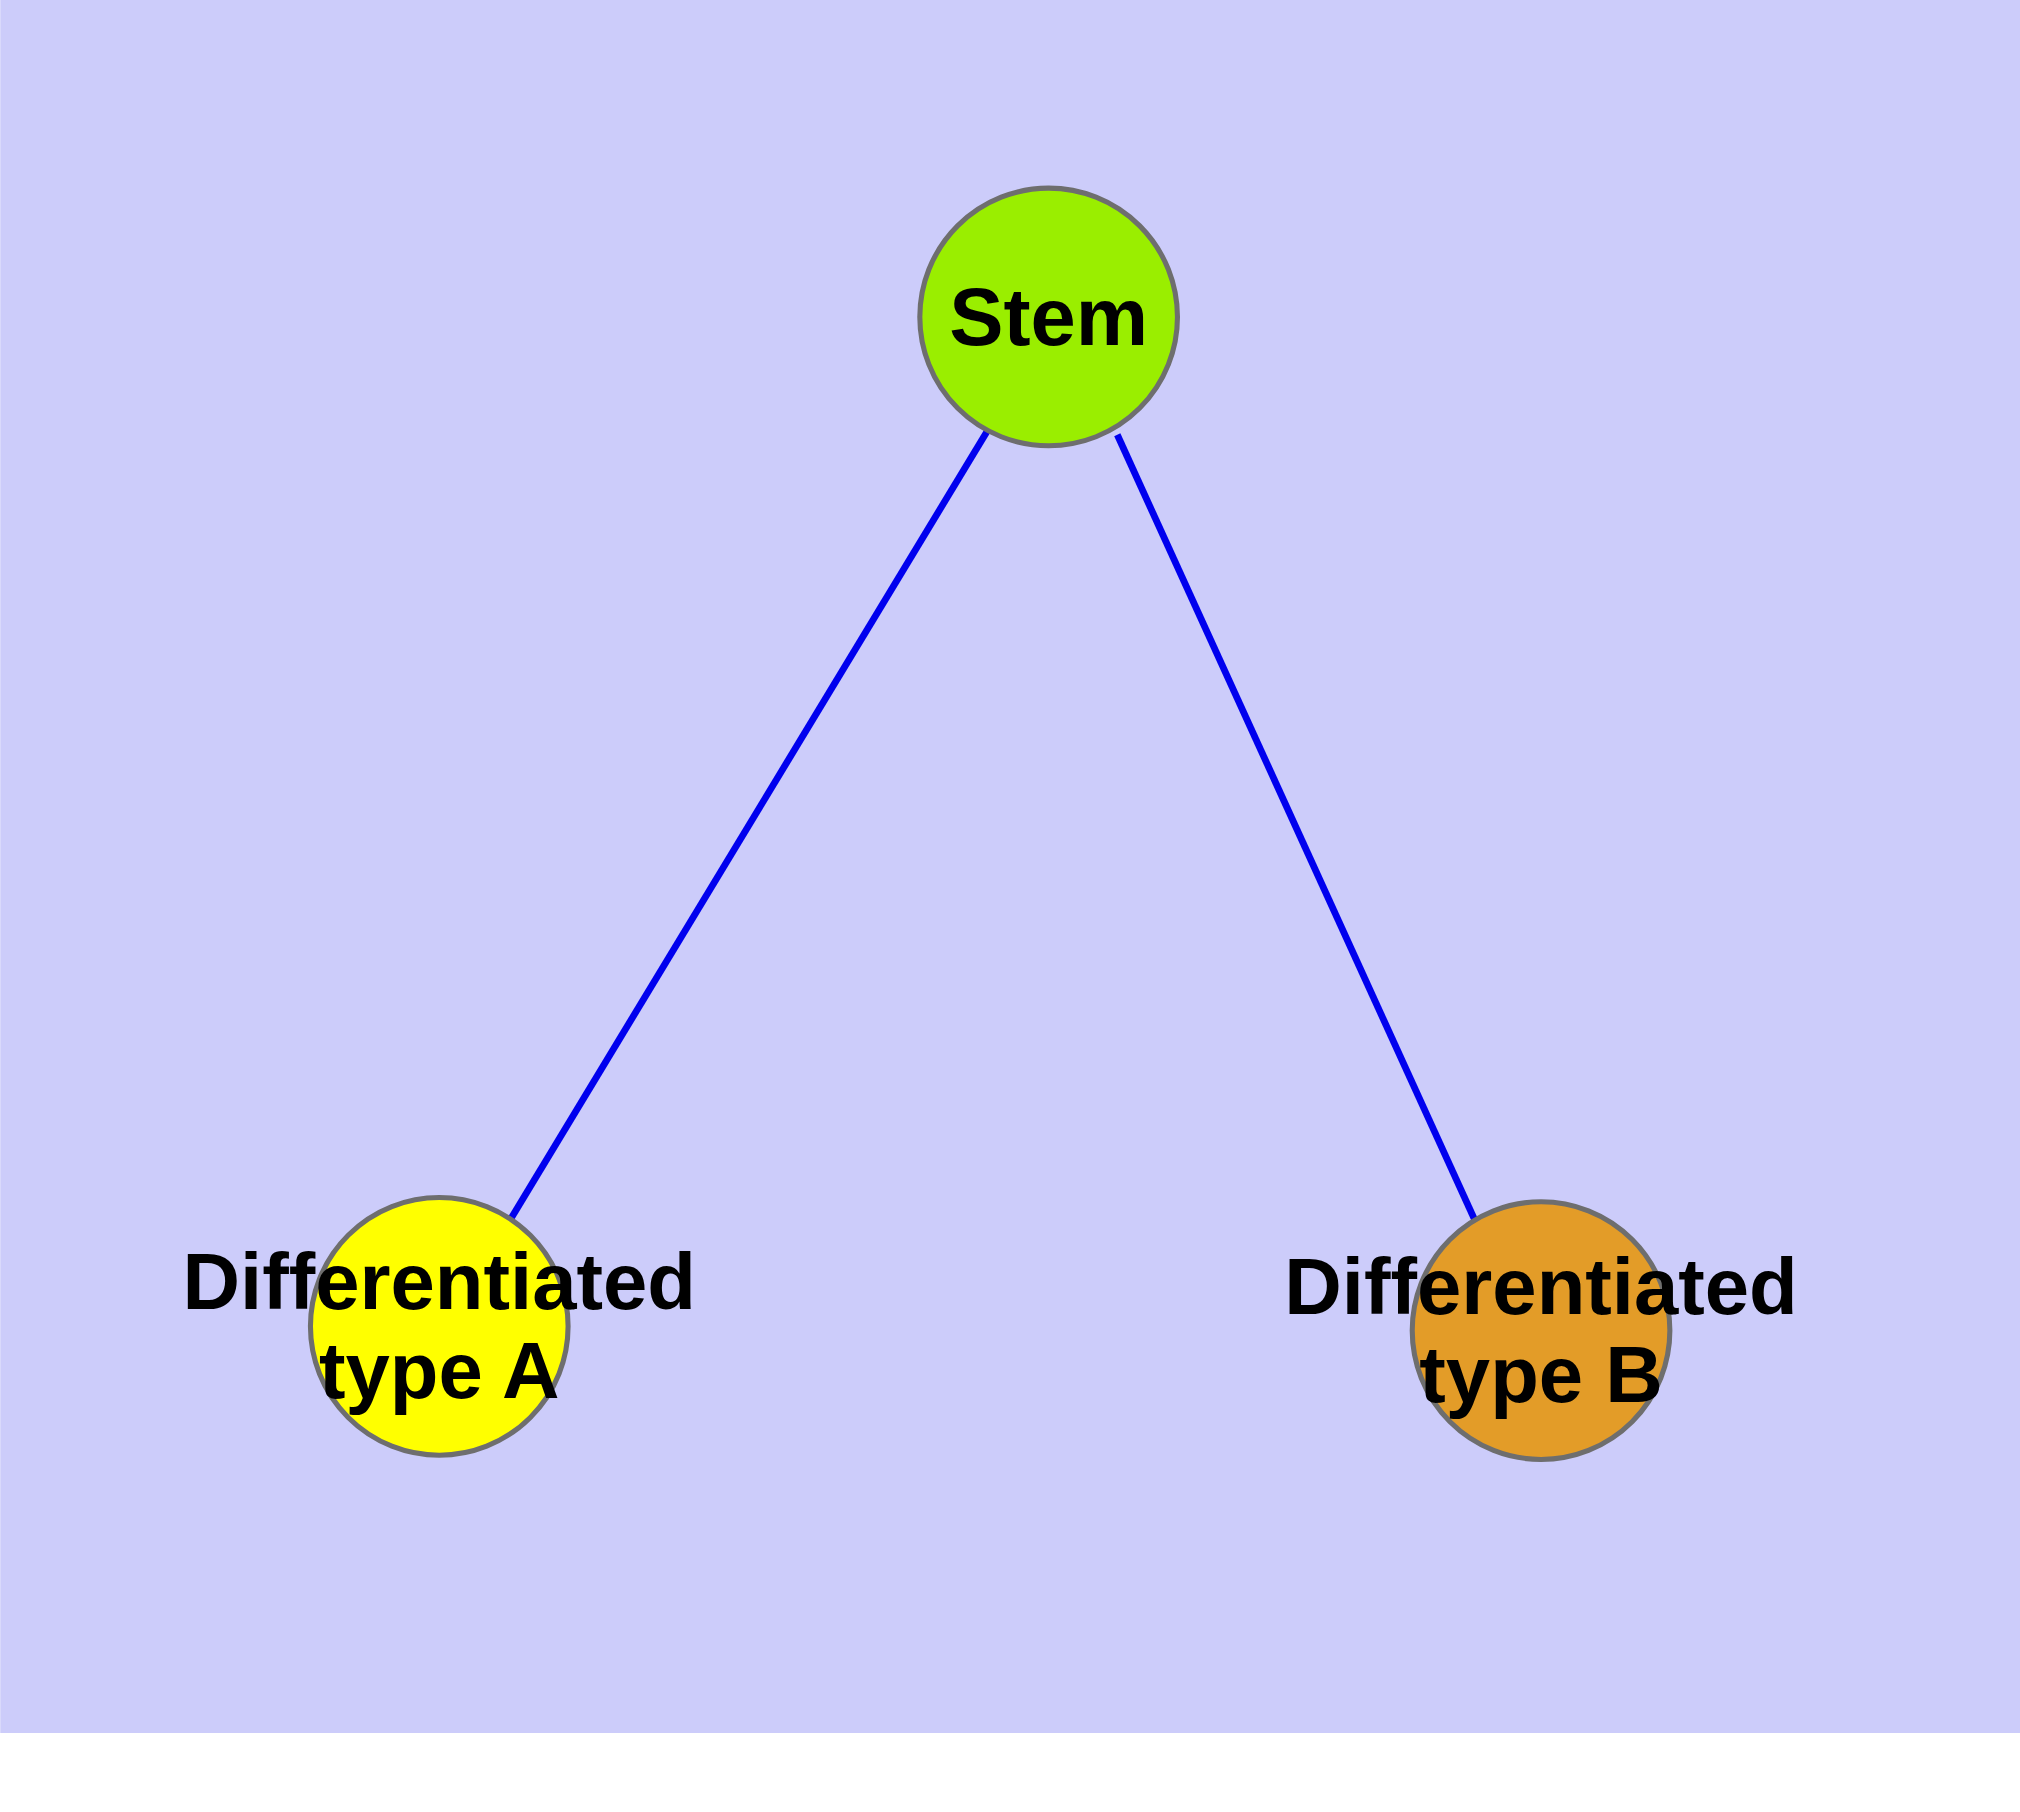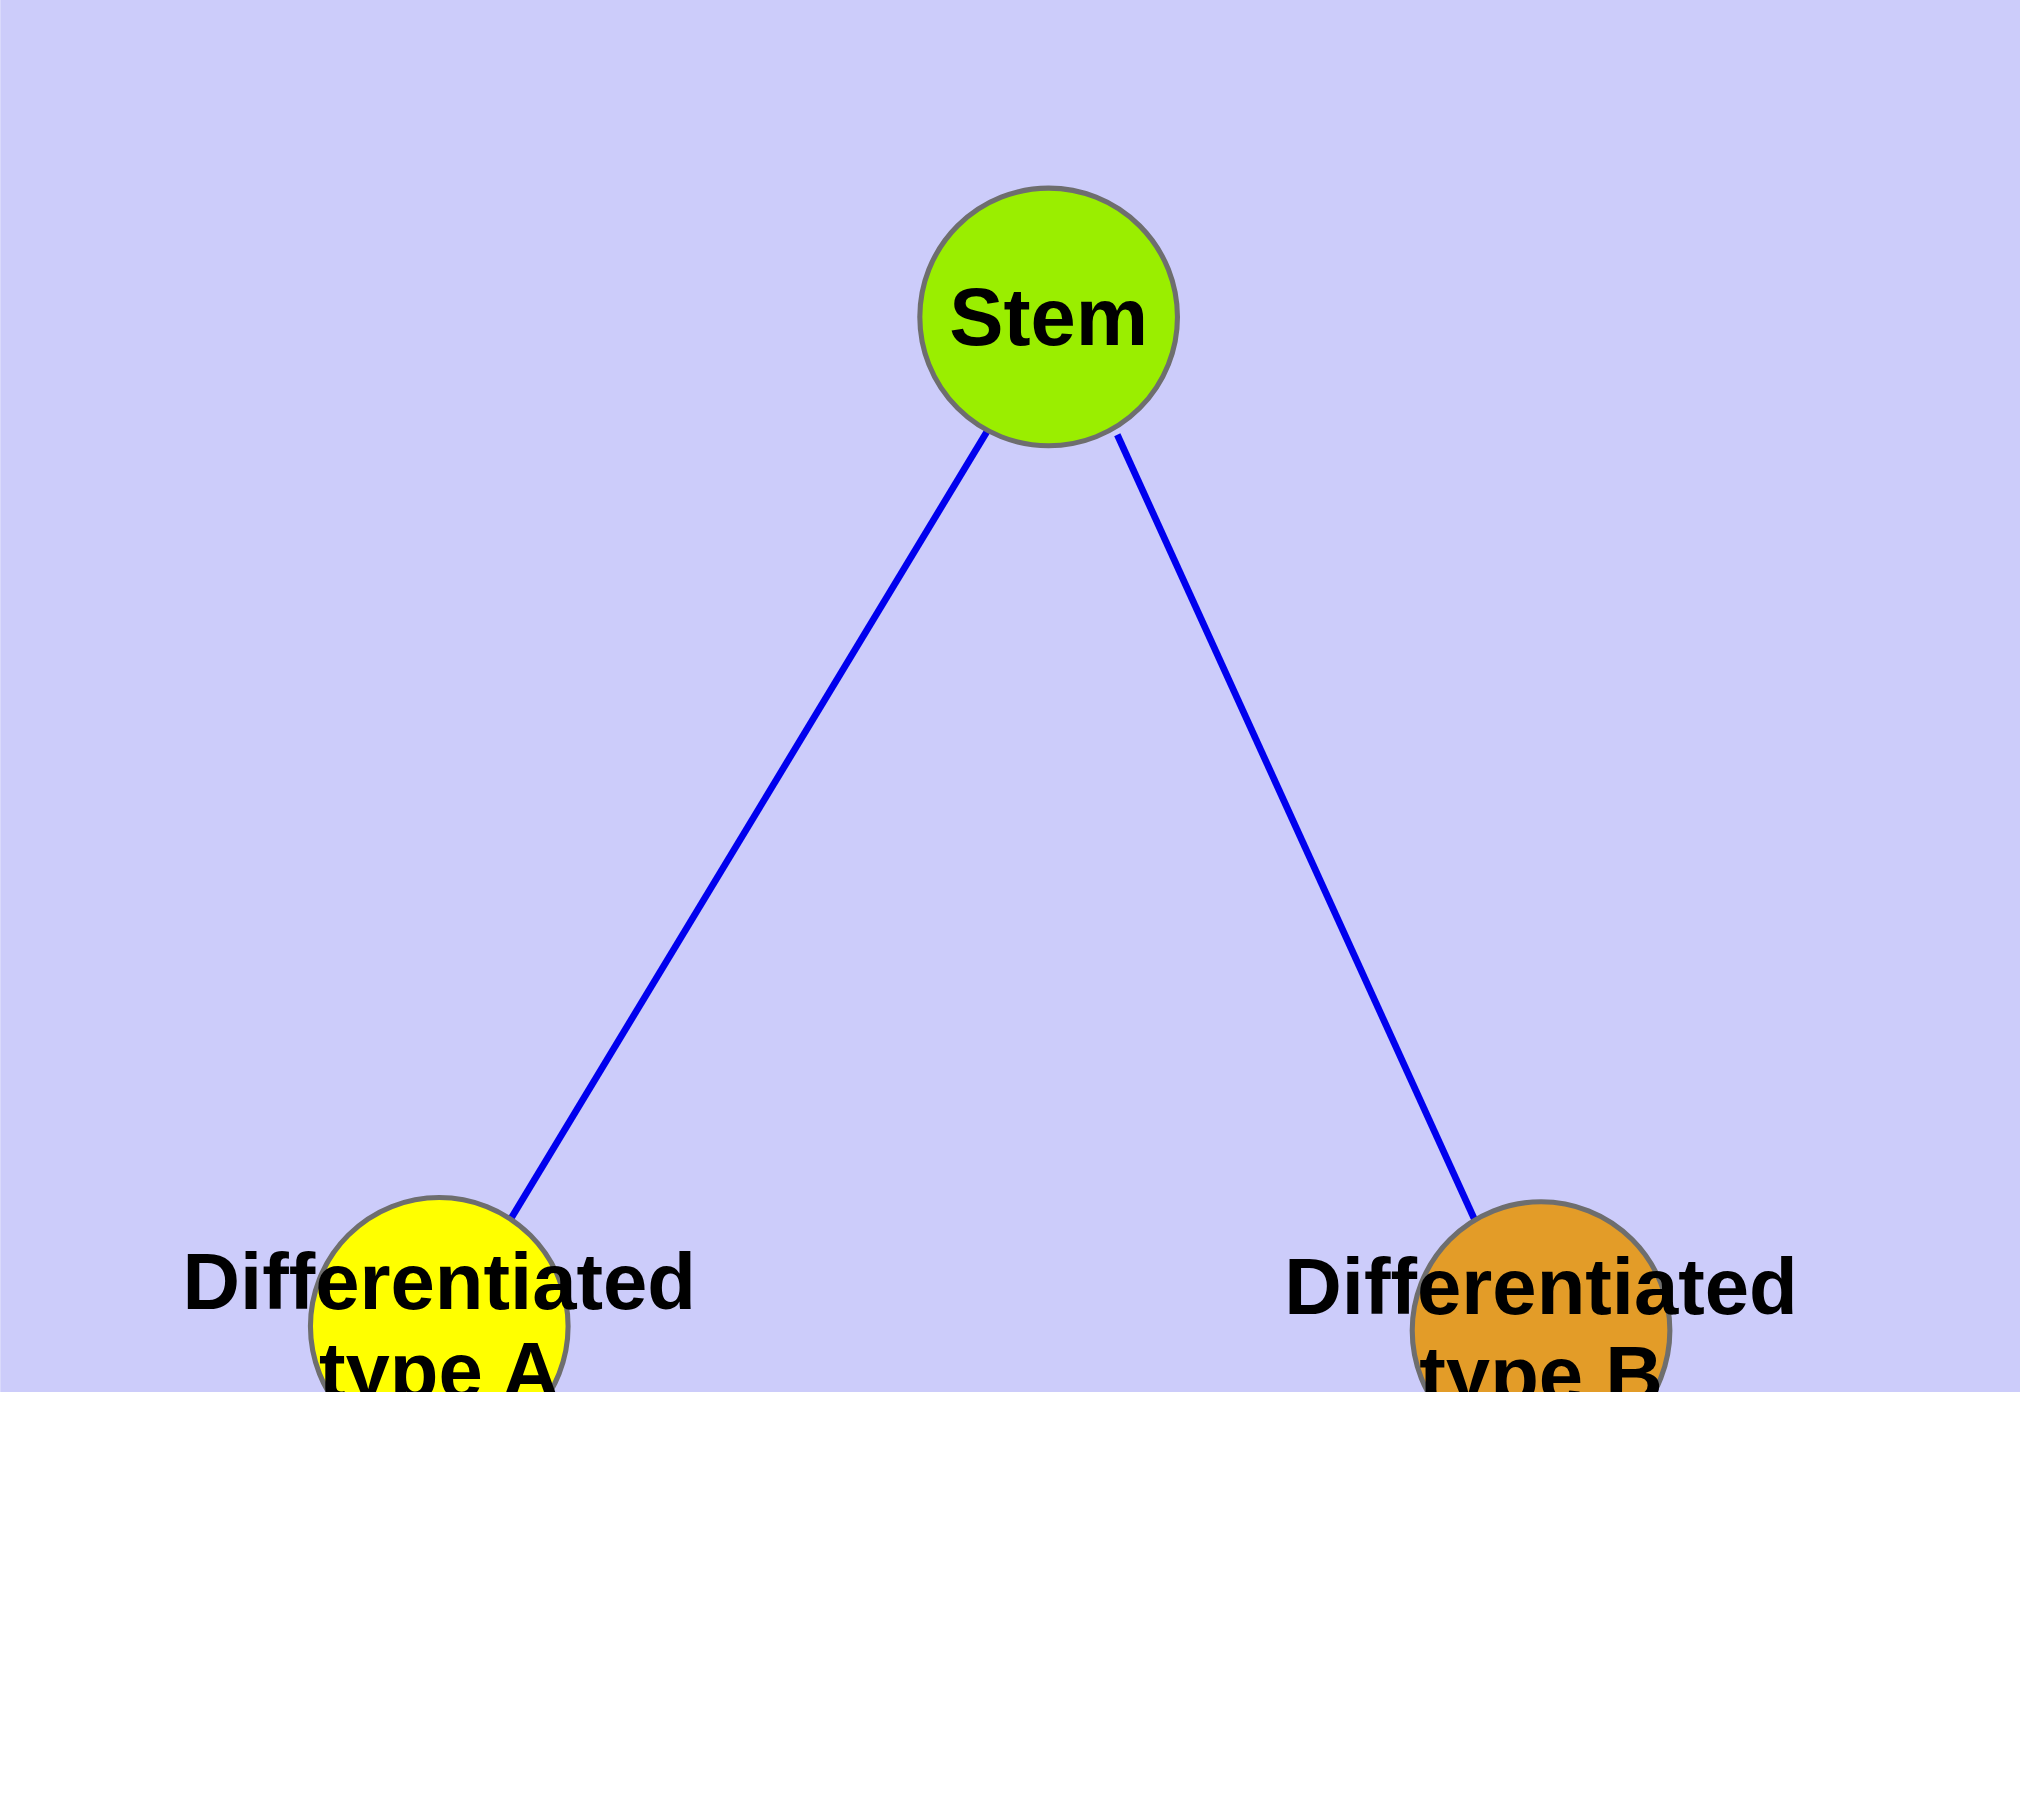--- a/index.html
+++ b/index.html
@@ -25,21 +25,21 @@
   .node-label {
     font-family: "Liberation Sans", "DejaVu Sans", sans-serif;
     font-weight: bold;
     fill: #000000;
     text-anchor: middle;
   }
 </style>
 </head>
 <body>
 
-<div id="canvas" style="width: 2021px; height: 1392px;">
+<div id="canvas" style="width: 2021px; height: 1733px;">
   <svg id="graph-svg" viewBox="0 0 2384 2138" xmlns="http://www.w3.org/2000/svg" style="width: 2021px; height: 1812px;">
     <rect id="bg-rect" x="0" y="0" width="2384" height="2138" fill="#ccccfa"></rect>
     <g id="edge-layer">
         <line x1="1165" y1="508" x2="603" y2="1437" stroke="#0000ee" stroke-width="8" stroke-linecap="butt"></line>
         <line x1="1318" y1="513" x2="1740" y2="1440" stroke="#0000ee" stroke-width="8" stroke-linecap="butt"></line>
       </g>
     <g id="node-layer">
         <circle cx="1237" cy="374" r="152" fill="#9aee00" stroke="#6e6e6e" stroke-width="6"></circle>
         <circle cx="518" cy="1565" r="152" fill="#ffff00" stroke="#6e6e6e" stroke-width="6"></circle>
         <circle cx="1818" cy="1570" r="152" fill="#e39c28" stroke="#6e6e6e" stroke-width="6"></circle>

